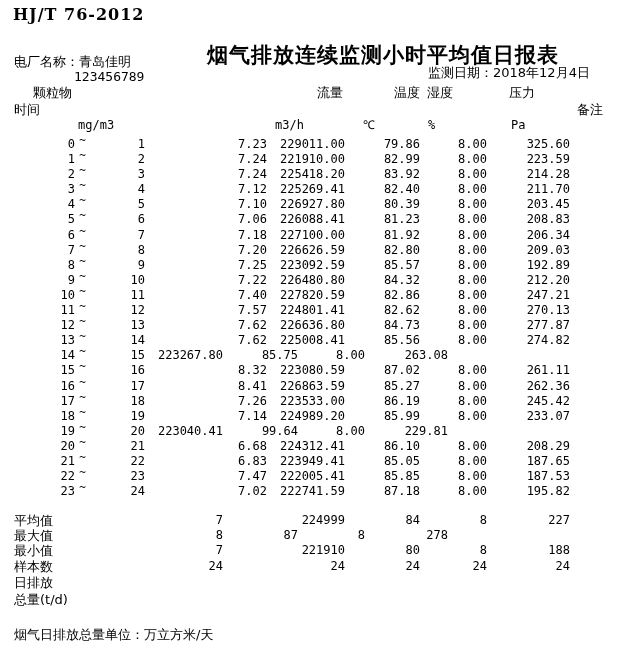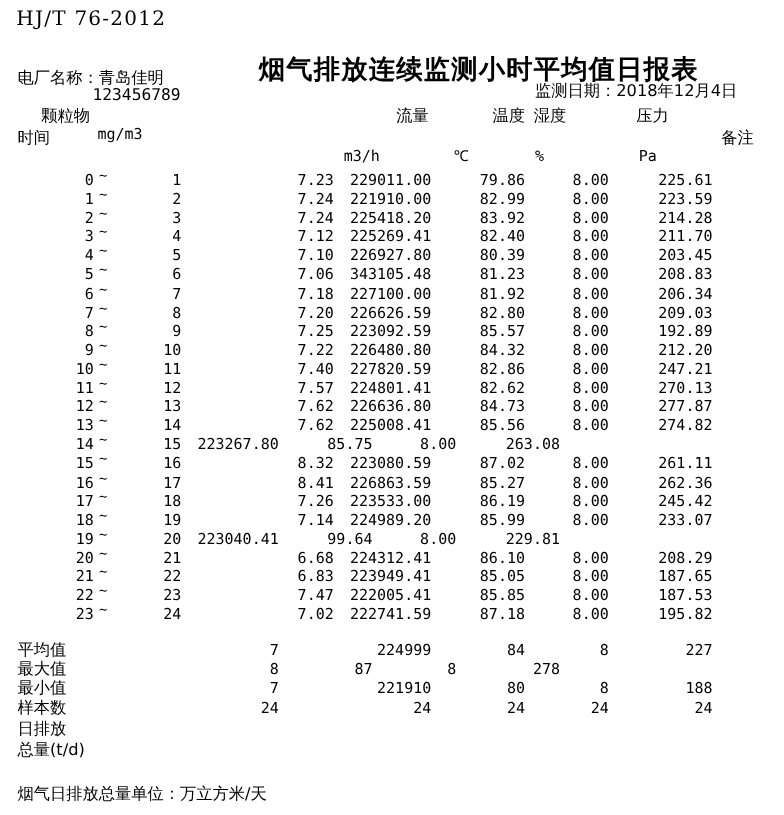--- a/index.html
+++ b/index.html
@@ -1,38 +1,38 @@
 <!DOCTYPE html>
 <html><head>
 <meta charset="utf-8">
 <style>
   html,body { margin:0; padding:0; background:#ffffff; }
   .page {
     position:relative; width:627px; height:652px; background:#ffffff;
     color:#000; font-family:"DejaVu Sans", sans-serif; overflow:hidden;
   }
   .abs { position:absolute; white-space:pre; }
-  .std  { left:13px; top:5px; font-size:16px; font-weight:normal; font-family:"DejaVu Serif", serif; letter-spacing:1px; }
+  .std  { left:13px; top:5px; font-size:16px; font-weight:bold; font-family:"DejaVu Serif", serif; letter-spacing:1px; }
   .title{ left:207px; top:41px; font-size:21px; font-weight:bold; letter-spacing:1px; }
   .plant{ left:14px; top:53px; font-size:13px; }
   .mark { left:14px; top:64px; font-size:13px; font-family:"DejaVu Sans Mono", monospace; }
   .code { left:74px; top:69px; font-size:13px; font-family:"DejaVu Sans Mono", monospace; }
   .date { left:428px; top:64px; font-size:13px; }
 
   .ch { position:absolute; font-size:13px; white-space:pre; }
   .h-pm    { left:33px;  top:84px; }
   .h-flow  { left:317px; top:84px; }
   .h-temp  { left:394px; top:84px; }
   .h-hum   { left:427px; top:84px; }
   .h-press { left:509px; top:84px;text-align:center; }
   .h-time  { left:14px;  top:101px; }
   .h-remark{ left:577px; top:101px; }
 
   .unit { position:absolute; font-size:12px; font-family:"DejaVu Sans Mono", monospace; white-space:pre; }
-  .u-pm    { left:78px;  top:100px; }
+  .u-pm    { left:78px;  top:118px; }
   .u-flow  { left:275px; top:118px; }
   .u-temp  { left:363px; top:116px; }
   .u-hum   { left:428px; top:118px; }
   .u-press { left:511px; top:118px; }
 
   #rows { position:absolute; left:0; top:137px; width:627px; }
   .row { display:flex; height:15.1px; line-height:15.1px; font-size:12px;
          font-family:"DejaVu Sans Mono", monospace; }
   .c { text-align:right; overflow:hidden; }
   .c-hstart { width:75px; }
@@ -89,21 +89,21 @@
 
   <div id="rows">
       <div class="row">
         <div class="c c-hstart">0</div>
         <div class="c-tilde">~</div>
         <div class="c c-hend">1</div>
         <div class="c c-pm">7.23</div>
         <div class="c c-flow">229011.00</div>
         <div class="c c-temp">79.86</div>
         <div class="c c-hum">8.00</div>
-        <div class="c c-press">225.61</div>
+        <div class="c c-press">325.60</div>
       </div>
       <div class="row">
         <div class="c c-hstart">1</div>
         <div class="c-tilde">~</div>
         <div class="c c-hend">2</div>
         <div class="c c-pm">7.24</div>
         <div class="c c-flow">221910.00</div>
         <div class="c c-temp">82.99</div>
         <div class="c c-hum">8.00</div>
         <div class="c c-press">223.59</div>
@@ -136,21 +136,21 @@
         <div class="c c-flow">226927.80</div>
         <div class="c c-temp">80.39</div>
         <div class="c c-hum">8.00</div>
         <div class="c c-press">203.45</div>
       </div>
       <div class="row">
         <div class="c c-hstart">5</div>
         <div class="c-tilde">~</div>
         <div class="c c-hend">6</div>
         <div class="c c-pm">7.06</div>
-        <div class="c c-flow">343105.48</div>
+        <div class="c c-flow">226088.41</div>
         <div class="c c-temp">81.23</div>
         <div class="c c-hum">8.00</div>
         <div class="c c-press">208.83</div>
       </div>
       <div class="row">
         <div class="c c-hstart">6</div>
         <div class="c-tilde">~</div>
         <div class="c c-hend">7</div>
         <div class="c c-pm">7.18</div>
         <div class="c c-flow">227100.00</div>

